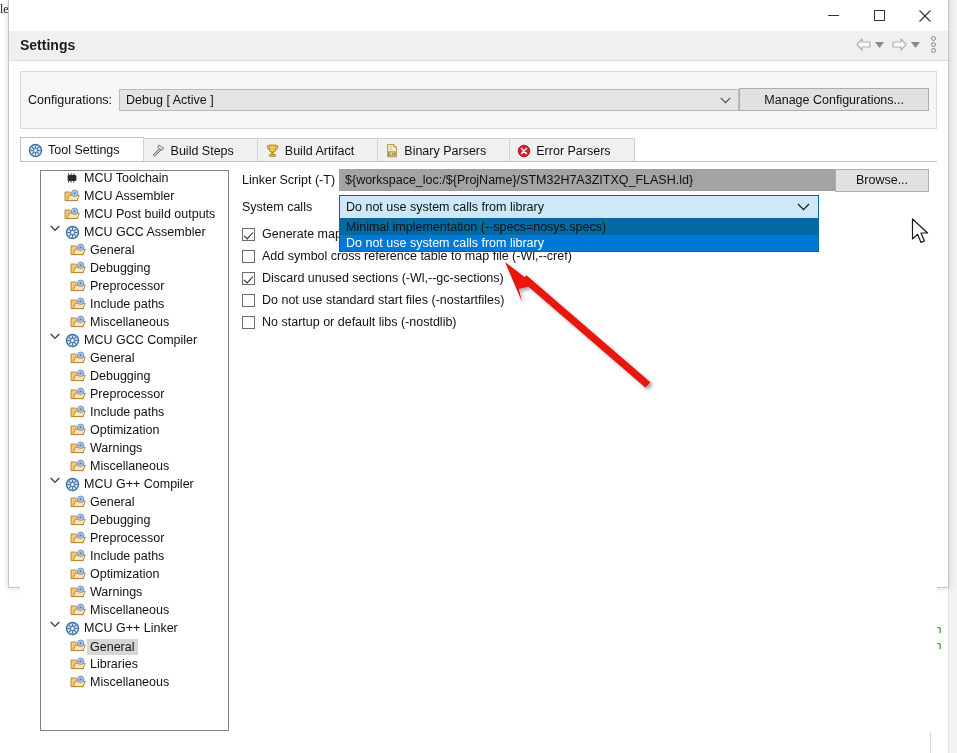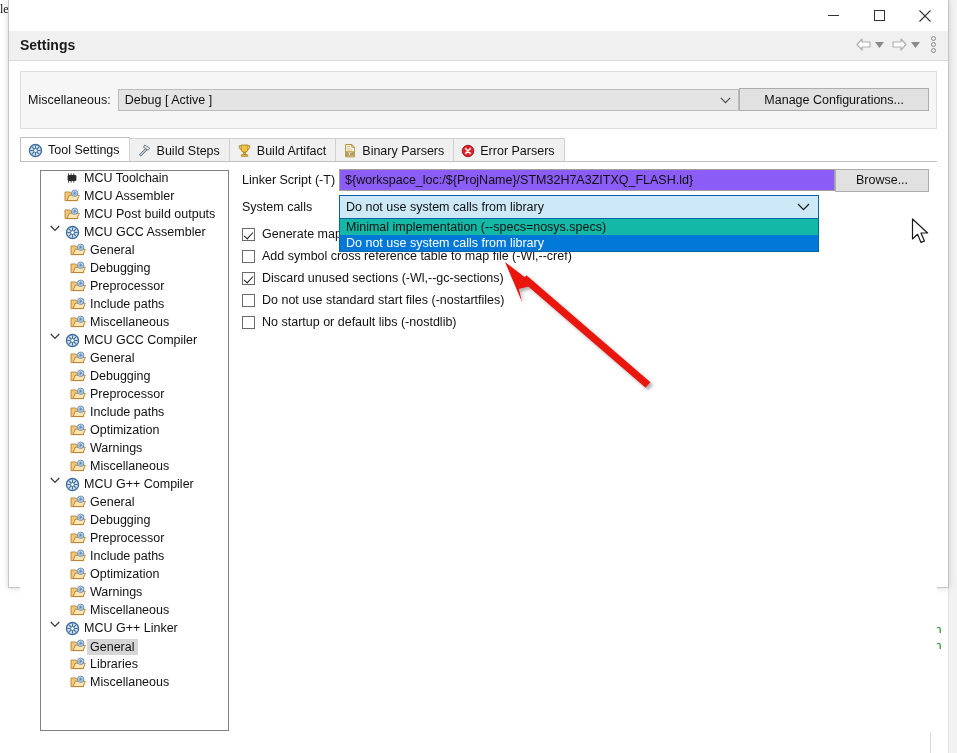--- a/index.html
+++ b/index.html
@@ -70,21 +70,21 @@
     height: 23px; padding: 0 24px; margin-left: 0;
     background: #e1e1e1; border: 1px solid #adadad;
     font-size: 12.5px; color:#111; font-family:"Liberation Sans",sans-serif;
     display:flex; align-items:center; justify-content:center; cursor: default; white-space: nowrap;
   }
 
   
   .tabs { position: relative; margin-top: 9px; height: 24px; display:flex; align-items:flex-end; }
   .tab {
     height: 24px; display:flex; align-items:center; gap:5px;
-    padding: 0 9px 0 7px; font-size: 12.5px; color:#111;
+    padding: 0 23px 0 7px; font-size: 12.5px; color:#111;
     border: 1px solid #d0d0d0; border-bottom: none; background:#f0f0f0;
     margin-right: -1px;
   }
   .tab.active { background:#ffffff; border-color:#c0c0c0; height: 25px; }
   .tab svg { display:block; flex: none; }
   .tabline { position:relative; height:1px; background:#c0c0c0; margin-top:-1px; }
 
   
   .panel { position: relative; height: 570px; background:#ffffff; }
 
@@ -99,36 +99,36 @@
   .tnode .tlabel { padding-left: 3px; }
   .tnode.sel .tlabel { background:#d6d6d6; padding: 1px 4px 1px 3px; margin-left:0; }
   .tnode.lvl0 { padding-left: 6px; }
   .tnode.lvl1 { padding-left: 28px; }
 
   
   .content { position:absolute; left: 222px; top: 6px; right: 8px; }
   .frow { display:flex; align-items:center; height: 24px; margin-bottom: 3px; }
   .frow .flabel { font-size: 12.5px; color:#111; width: 97px; flex:none; }
   .ftext {
-    flex: 1 1 auto; height: 22px; border: 1px solid #a0a0a0; background:#8b5cf6;
+    flex: 1 1 auto; height: 22px; border: 1px solid #a0a0a0; background:#a3a3a3;
     display:flex; align-items:center; padding-left: 5px; font-size: 12.5px; color:#111;
     overflow:hidden; white-space:nowrap;
   }
 
   
   .combo-wrap { position: relative; flex: 1 1 auto; }
   .combo-closed {
     position: relative; height: 24px; background:#cde8f6;
     border: 1px solid #0a64a4; display:flex; align-items:center;
     padding-left: 6px; font-size: 12.5px; color:#111;
   }
   .combo-closed .chev { position:absolute; right: 8px; top:50%; transform:translateY(-50%); }
   .combo-pop {
     position:absolute; left: 0; right: 0; top: 24px; z-index: 40;
-    border: 1px solid #0a64a4; border-top: none; background:#14b8a6;
+    border: 1px solid #0a64a4; border-top: none; background:#0369a1;
   }
   .combo-item { height: 16px; display:flex; align-items:center; padding-left: 6px; font-size: 12.5px; color:#111; white-space:nowrap;}
   .combo-item.sel { background:#0078d7; color:#ffffff; }
 
   
   .crow { display:flex; align-items:center; height: 22px; font-size:12.5px; color:#111; }
   .cbox {
     width: 13px; height: 13px; border: 1px solid #6b6b6b; background:#fff;
     flex:none; margin-right: 7px; position:relative;
   }
@@ -231,21 +231,21 @@
             <circle cx="2.5" cy="14.5" r="2" fill="none" stroke="#8a8a8a" stroke-width="1"></circle>
           </svg>
         </div>
       </div>
     </div>
 
     <div class="body">
 
       <div class="cfg-group">
         <div class="cfg-row">
-          <div class="cfg-label">Miscellaneous:</div>
+          <div class="cfg-label">Configurations:</div>
           <div class="cfg-combo">
             <span>Debug  [ Active ]</span>
             <span class="chev">
               <svg width="11" height="7" viewBox="0 0 11 7">
                   <path d="M0.8 0.8 L5.5 5.6 L10.2 0.8" fill="none" stroke="#4a4a4a" stroke-width="1.2"></path>
                 </svg>
             </span>
           </div>
           <div class="btn">Manage Configurations...</div>
         </div>

